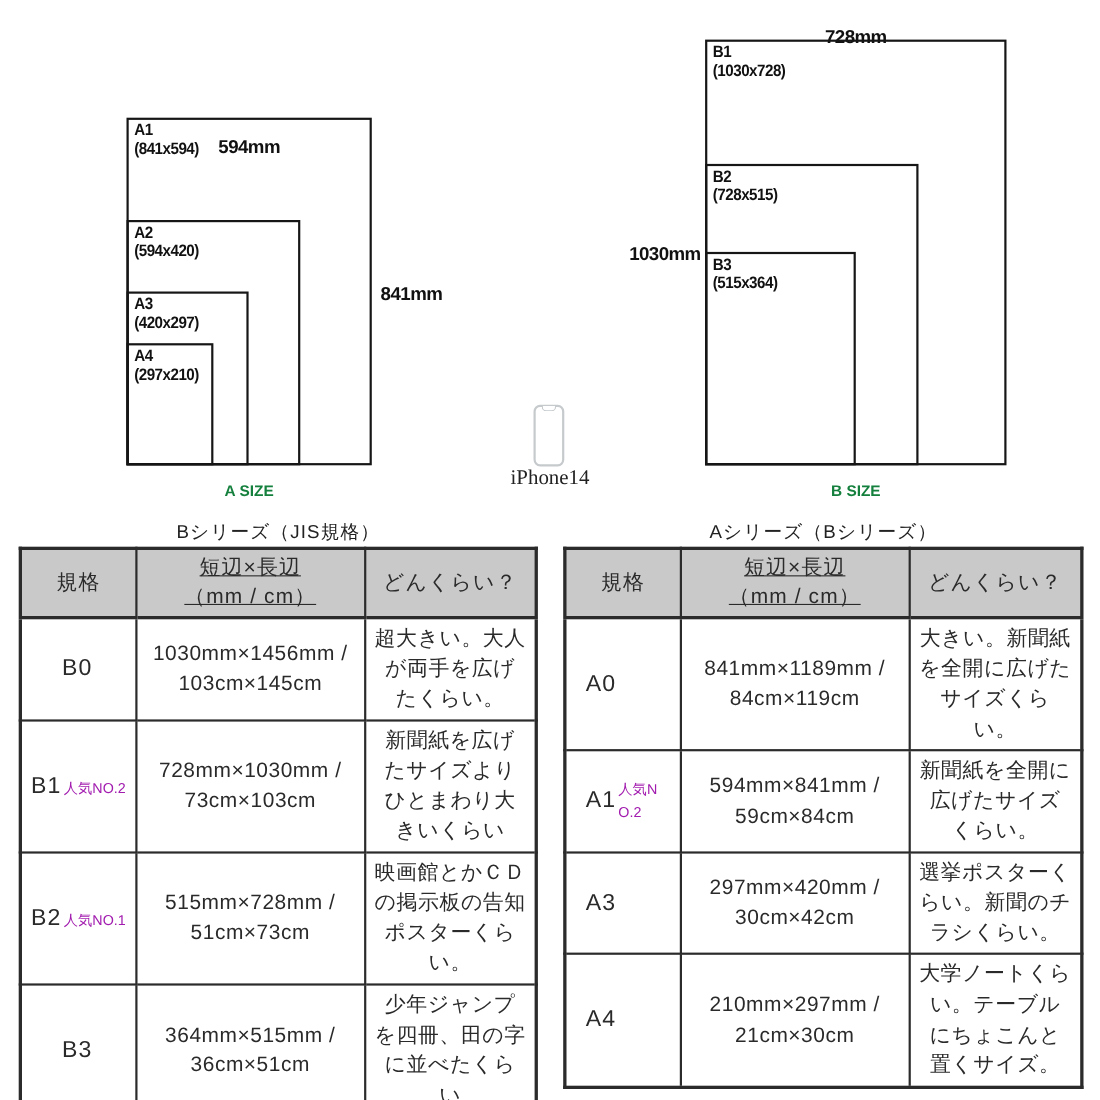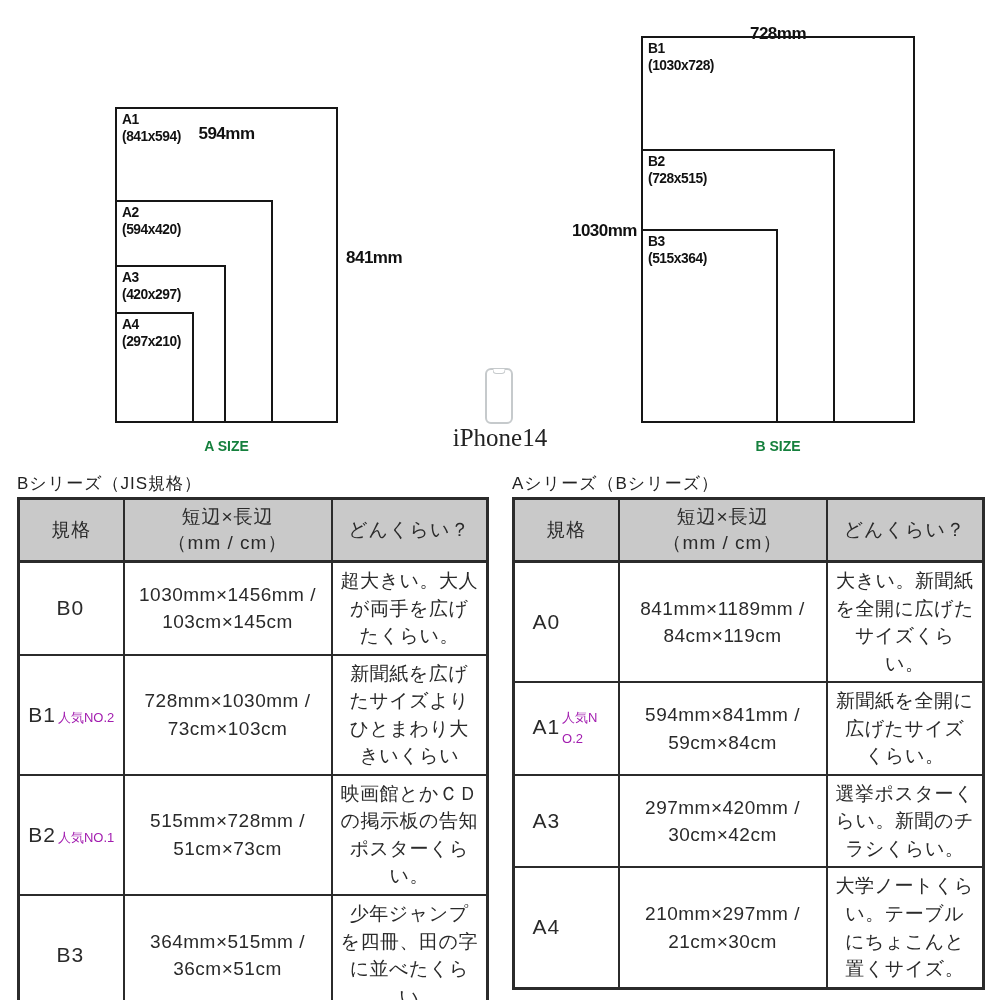--- a/index.html
+++ b/index.html
@@ -28,34 +28,34 @@
   .diagram-caption { position:absolute; font-weight:700; font-size:14px; color:#15803d;
                letter-spacing:0px; text-align:center; }
 
   
   .phone-body { position:absolute; left:485px; top:368px; width:28px; height:56px;
     border:2px solid #c6cacc; border-radius:6px; background:#fff; }
   .phone-notch { position:absolute; left:50%; top:-1px; transform:translateX(-50%);
     width:13px; height:5px; border:1px solid #c6cacc; border-top:none;
     border-radius:0 0 4px 4px; background:#fff; }
   .phone-label { position:absolute; left:445px; top:424px; width:110px; text-align:center;
-    font-family:"Liberation Serif","DejaVu Serif",serif; font-size:25px; color:#222; }
-
-  
-  .table-title { position:absolute; font-size:17px; color:#222; text-align:left;
+    font-family:"Liberation Serif","DejaVu Serif",serif; font-size:19px; color:#222; }
+
+  
+  .table-title { position:absolute; font-size:17px; color:#222; text-align:center;
     letter-spacing:1px; }
   table.size-table { position:absolute; border-collapse:collapse; table-layout:fixed;
     background:#fff; border:3px solid #2b2b2b; }
   .size-table th, .size-table td {
     border:2px solid #2b2b2b; text-align:center; vertical-align:middle;
     font-size:19px; color:#2a2a2a; padding:4px 8px; line-height:1.45;
   }
   .size-table thead th { background:#c9c9c9; font-weight:400; height:63px;
     border-bottom:3px solid #2b2b2b; letter-spacing:1px; }
-  .hdr-line { line-height:1.35; }
+  .hdr-line { line-height:1.35;text-decoration:underline; }
   .size-name { font-size:21px; letter-spacing:1px; }
   .badge { color:#a21caf; font-size:13px; margin-left:2px; font-weight:400; }
   .badge.stack { display:inline-block; width:38px; text-align:left; line-height:1.6;
     vertical-align:middle; word-break:break-all; }
   td.dims { letter-spacing:0.5px; }
   td.desc { letter-spacing:0.5px;font-family:Liberation Serif, serif; }
 </style>
 </head>
 <body>
 
@@ -83,21 +83,21 @@
         <div>(420x297)</div>
       </div>
     </div>
     <div class="paper-box" style="left:115px; top:312px; width:79px; height:111px;">
       <div class="box-label">
         <div>A4</div>
         <div>(297x210)</div>
       </div>
     </div>
 
-    <div class="dim-label" style="left:346px; top:248px;">841mm</div>
+    <div class="dim-label" style="left:346px; top:258px;">841mm</div>
     <div class="diagram-caption" style="left:115px; top:438px; width:223px;">A SIZE</div>
   </div>
 
   <div>
     <div class="dim-label" style="left:641px; top:12px; width:274px; text-align:center;margin-top:12px;">728mm</div>
 
     <div class="paper-box" style="left:641px; top:36px; width:274px; height:387px;">
       <div class="box-label">
         <div>B1</div>
         <div>(1030x728)</div>

